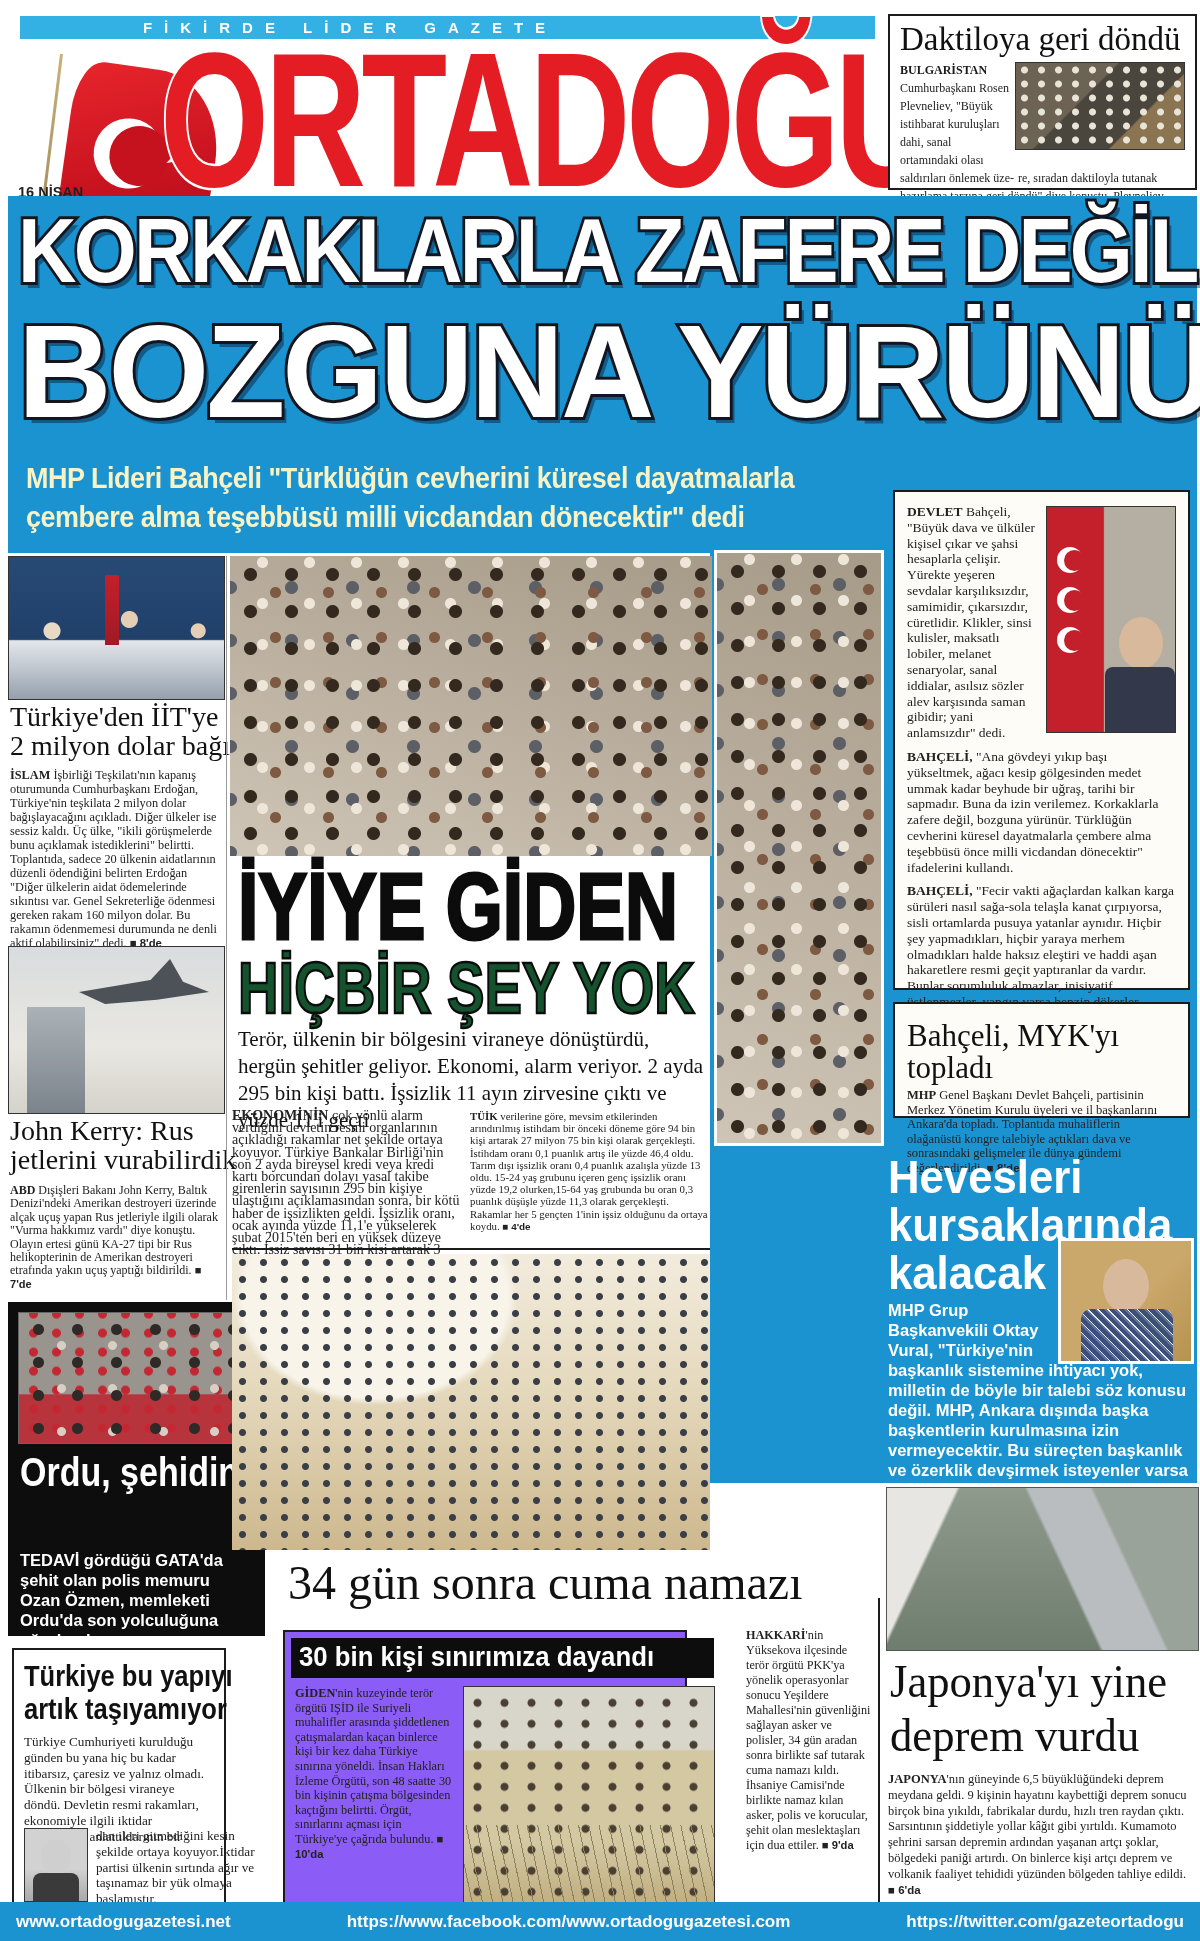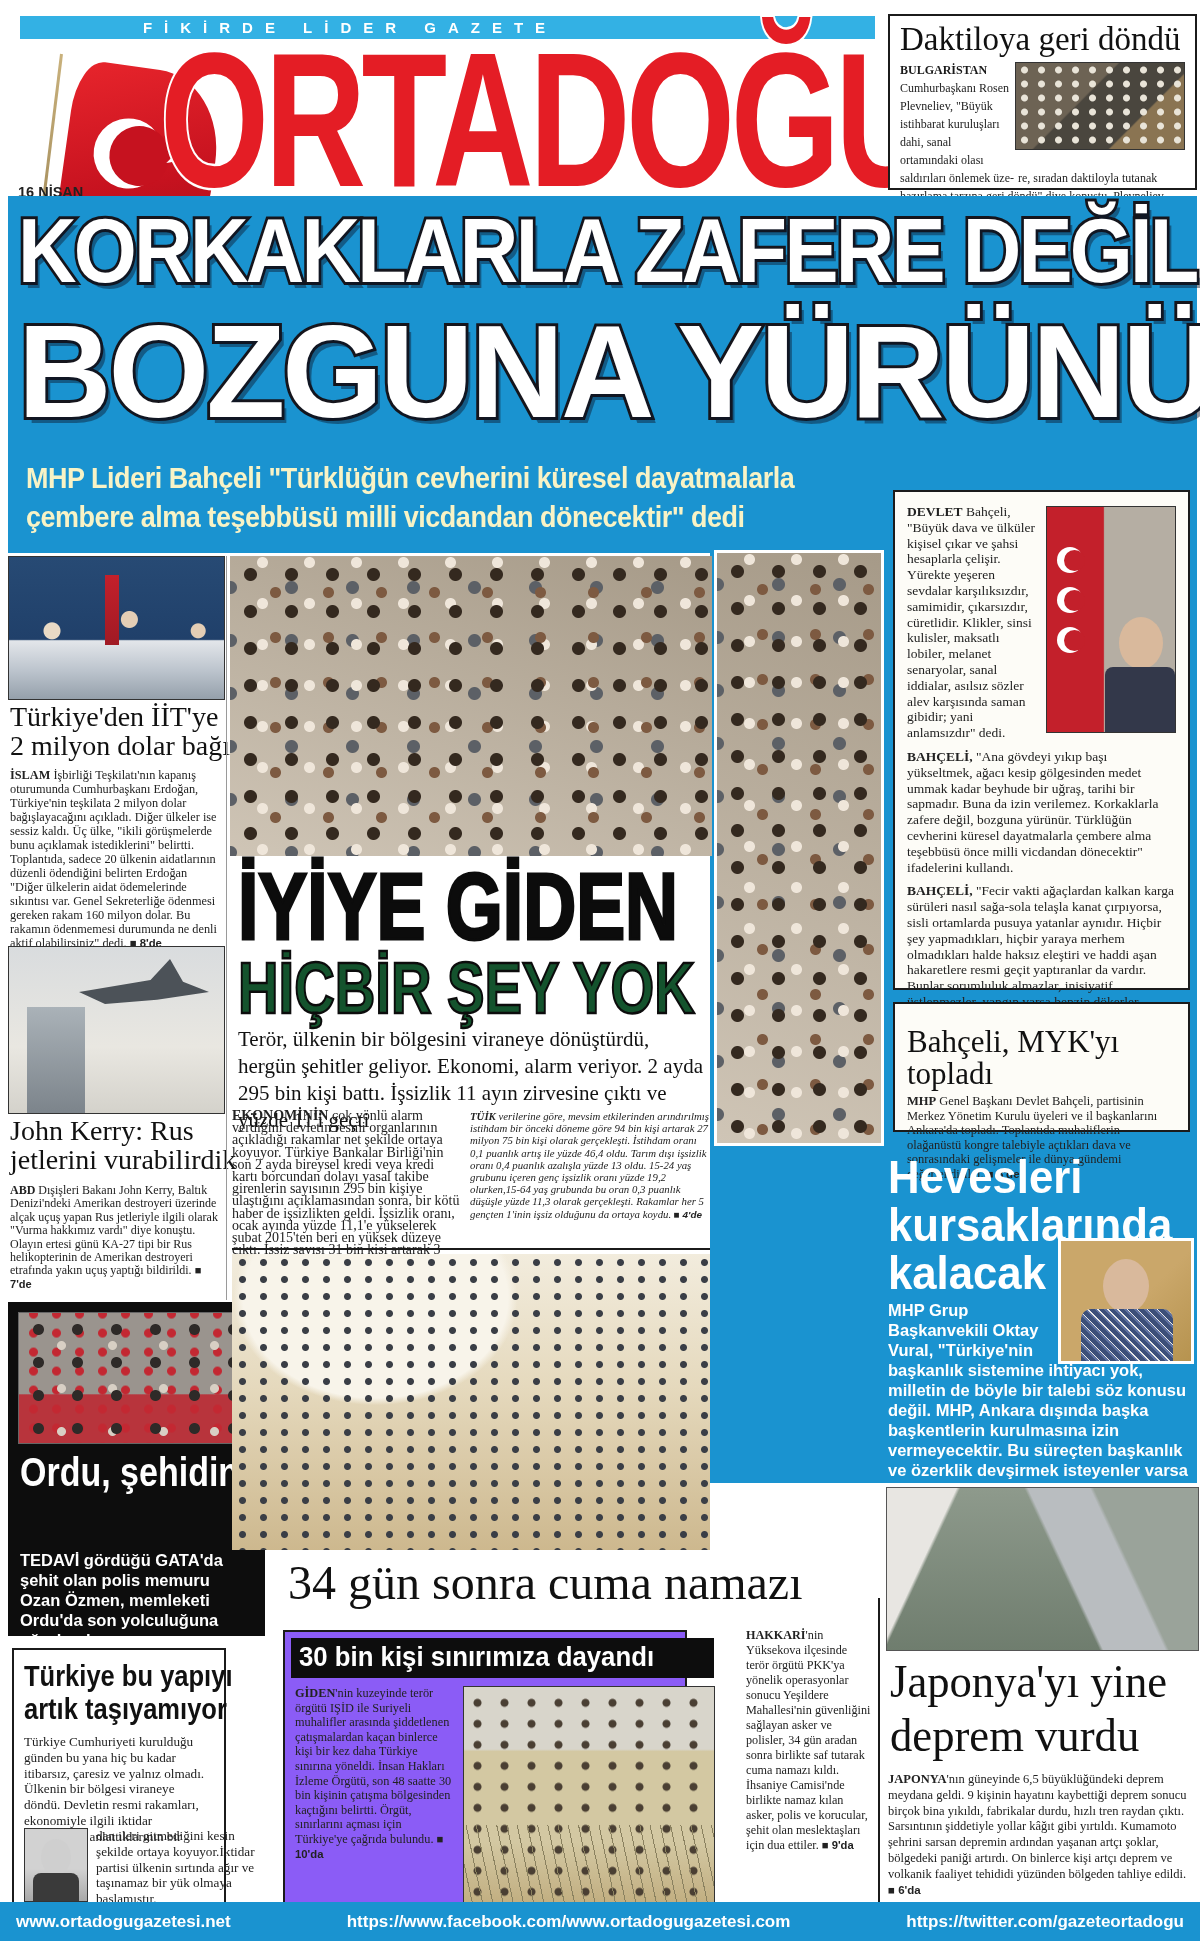--- a/index.html
+++ b/index.html
@@ -194,21 +194,21 @@
       </p>
     </div>
     <p class="body-serif" style="margin:8px 0 0;font-size:13.5px;line-height:15.8px;">
       <span class="lead">BAHÇELİ,</span><span> "Ana gövdeyi yıkıp başı yükseltmek, ağacı kesip gölgesinden medet ummak kadar beyhude bir uğraş, tarihi bir sapmadır. Buna da izin verilemez. Korkaklarla zafere değil, bozguna yürünür. Türklüğün cevherini küresel dayatmalarla çembere alma teşebbüsü önce milli vicdandan dönecektir" ifadelerini kullandı.</span>
     </p>
     <p class="body-serif" style="margin:8px 0 0;font-size:13.5px;line-height:15.8px;">
       <span class="lead">BAHÇELİ,</span><span> "Fecir vakti ağaçlardan kalkan karga sürüleri nasıl sağa-sola telaşla kanat çırpıyorsa, sisli ortamlarda pusuya yatanlar aynıdır. Hiçbir şey yapmadıkları, hiçbir yaraya merhem olmadıkları halde haksız eleştiri ve haddi aşan hakaretlere resmi geçit yaptıranlar da vardır. Bunlar sorumluluk almazlar, inisiyatif üstlenmezler, yangın varsa benzin dökerler, yoksa kibrit çakanları teşvik ve taltif ederler" açıklaması yaptı. </span><span class="pagemark">■ 8'de</span>
     </p>
   </div>
 
-  <div class="abs whitebox" style="left:893px;top:1002px;width:297px;height:130px;box-sizing:border-box;padding:22px 12px;">
+  <div class="abs whitebox" style="left:893px;top:1002px;width:297px;height:116px;box-sizing:border-box;padding:16px 12px;">
     <div class="h-serif" style="font-size:31px;">Bahçeli, MYK'yı topladı</div>
     <p class="body-serif" style="margin:4px 0 0;font-size:12.5px;line-height:14.5px;">
       <span class="lead">MHP</span><span> Genel Başkanı Devlet Bahçeli, partisinin Merkez Yönetim Kurulu üyeleri ve il başkanlarını Ankara'da topladı. Toplantıda muhaliflerin olağanüstü kongre talebiyle açtıkları dava ve sonrasındaki gelişmeler ile dünya gündemi değerlendirildi. </span><span class="pagemark">■ 8'de</span>
     </p>
   </div>
 
   <div class="abs wbold" style="left:888px;top:1150px;font-size:46px;">
     <span class="cond" style="transform:scaleX(.95);">Hevesleri</span>
   </div>
   <div class="abs wbold" style="left:888px;top:1198px;font-size:46px;">
@@ -283,21 +283,21 @@
     <span class="cond" style="transform:scaleX(.78);">İYİYE GİDEN</span>
   </div>
   <div class="abs" style="left:238px;top:952px;font-family:'Liberation Sans',sans-serif;font-weight:bold;color:#14532d;font-size:72px;line-height:1;-webkit-text-stroke:2.5px #0c0c0c;">
     <span class="cond" style="transform:scaleX(.78);">HİÇBİR ŞEY YOK</span>
   </div>
   <div class="abs serif" style="left:238px;top:1026px;width:472px;font-size:21px;line-height:27px;color:#111;">Terör, ülkenin bir bölgesini viraneye dönüştürdü, hergün şehitler geliyor. Ekonomi, alarm veriyor. 2 ayda 295 bin kişi battı. İşsizlik 11 ayın zirvesine çıktı ve yüzde 11'i geçti</div>
 
   <div class="abs body-serif" style="left:232px;top:1110px;width:228px;font-size:14px;line-height:12.2px;">
     <span class="lead">EKONOMİNİN</span><span> çok yönlü alarm verdiğini devletin resmi organlarının açıkladığı rakamlar net şekilde ortaya koyuyor. Türkiye Bankalar Birliği'nin son 2 ayda bireysel kredi veya kredi kartı borcundan dolayı yasal takibe girenlerin sayısının 295 bin kişiye ulaştığını açıklamasından sonra, bir kötü haber de işsizlikten geldi. İşsizlik oranı, ocak ayında yüzde 11,1'e yükselerek şubat 2015'ten beri en yüksek düzeye çıktı. İşsiz sayısı 31 bin kişi artarak 3 milyon 290 bin kişiye yükseldi.</span>
   </div>
-  <div class="abs body-serif" style="left:470px;top:1110px;width:240px;font-size:10.8px;line-height:12.2px;font-style:italic;">
+  <div class="abs body-serif" style="left:470px;top:1110px;width:240px;font-size:10.8px;line-height:12.2px;">
     <span class="lead">TÜİK</span><span> verilerine göre, mevsim etkilerinden arındırılmış istihdam bir önceki döneme göre 94 bin kişi artarak 27 milyon 75 bin kişi olarak gerçekleşti. İstihdam oranı 0,1 puanlık artış ile yüzde 46,4 oldu. Tarım dışı işsizlik oranı 0,4 puanlık azalışla yüzde 13 oldu. 15-24 yaş grubunu içeren genç işsizlik oranı yüzde 19,2 olurken,15-64 yaş grubunda bu oran 0,3 puanlık düşüşle yüzde 11,3 olarak gerçekleşti. Rakamlar her 5 gençten 1'inin işsiz olduğunu da ortaya koydu. </span><span class="pagemark">■ 4'de</span>
   </div>
 
   <div class="abs rule" style="left:232px;top:1248px;width:478px;height:2px;"></div>
   <div class="photo ph-mosque" style="left:232px;top:1254px;width:478px;height:296px;"></div>
 
   <div class="abs h-serif" style="left:288px;top:1558px;font-size:48px;">34 gün sonra cuma namazı</div>
 
   <div class="abs whitebox" style="left:283px;top:1630px;width:404px;height:288px;box-sizing:border-box;background:#8b5cf6;">
     <div class="blackbox" style="position:absolute;left:6px;top:6px;width:423px;height:40px;">

